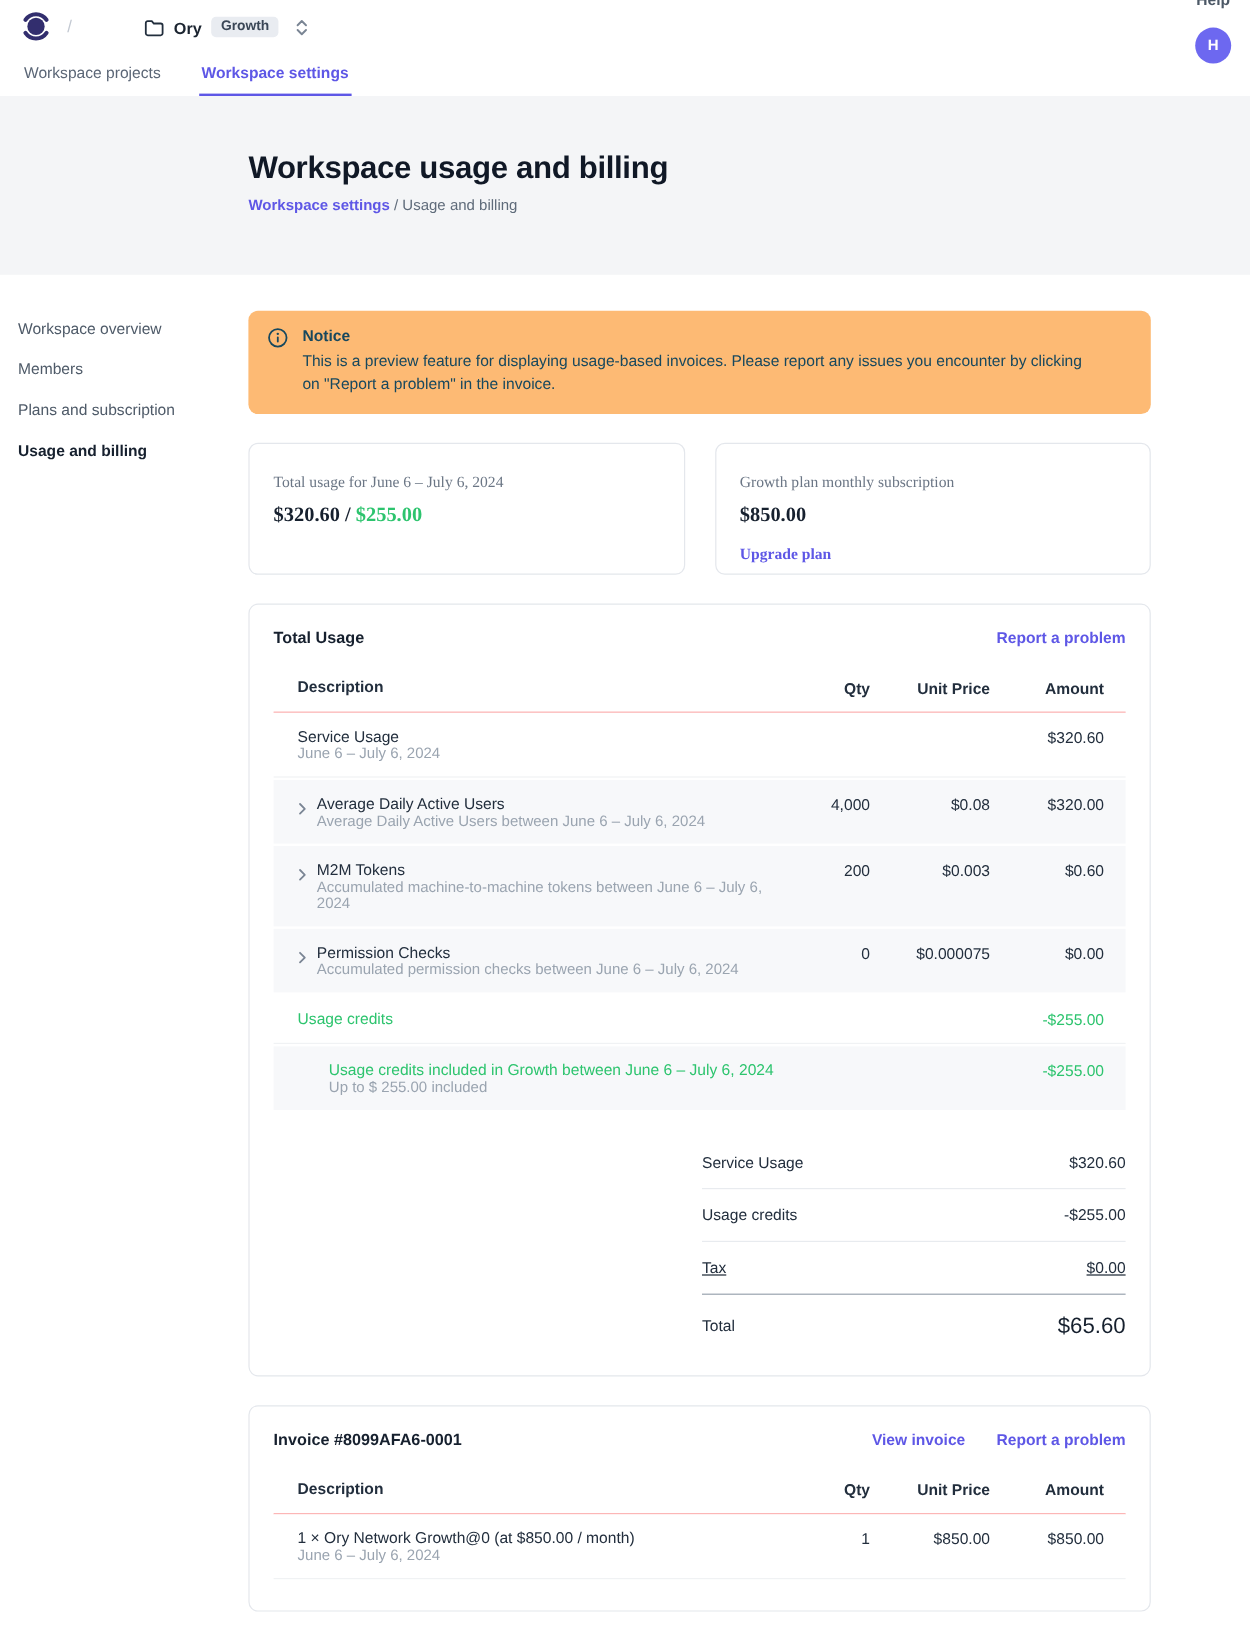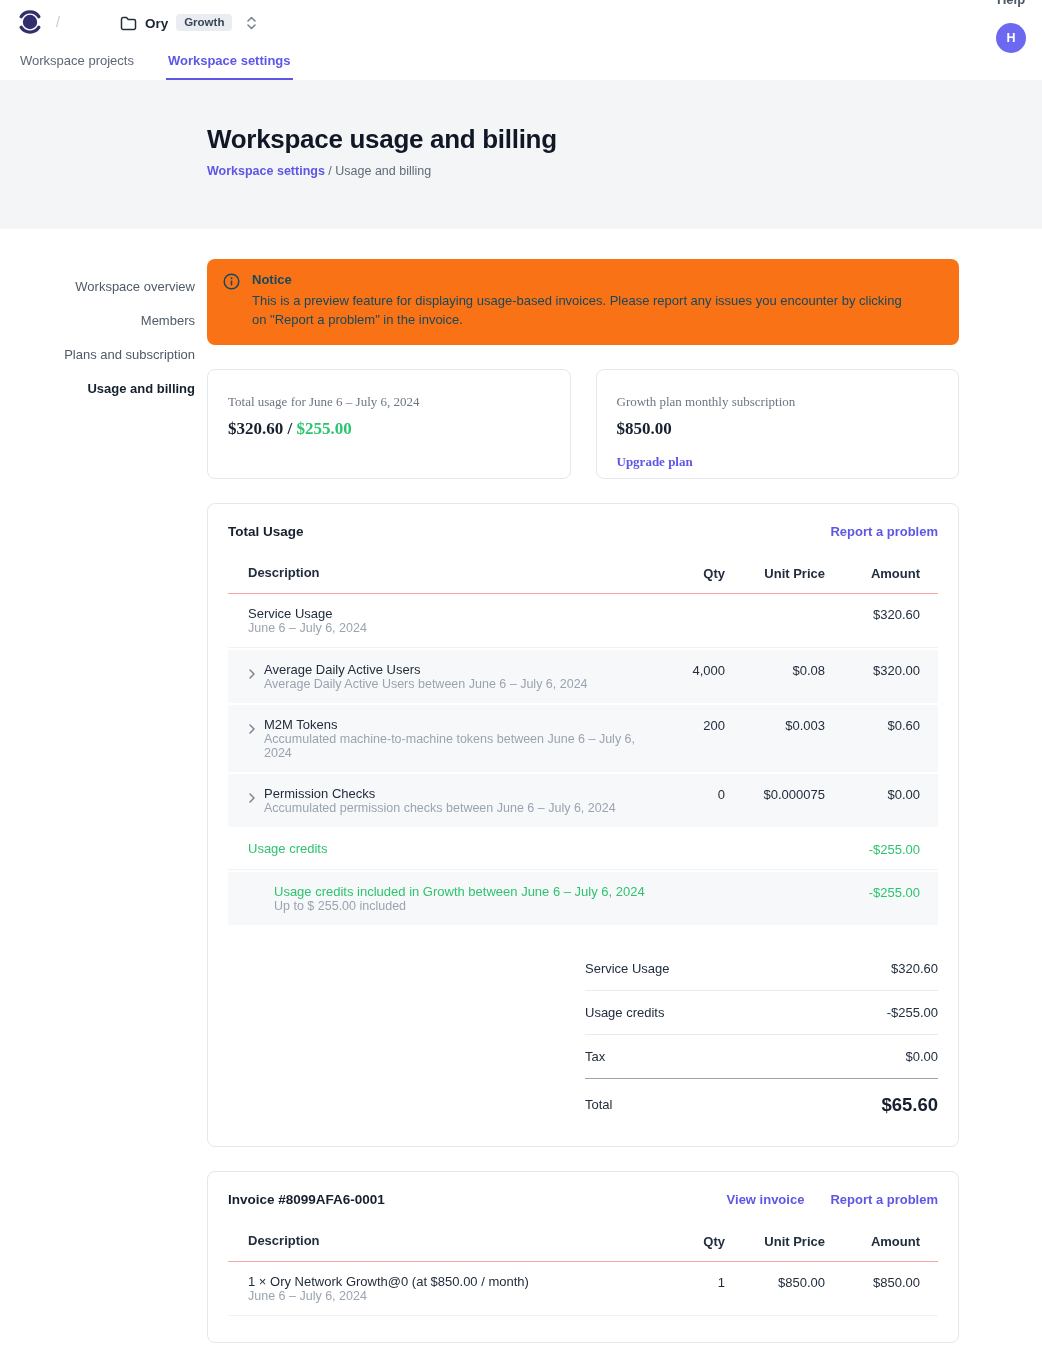--- a/index.html
+++ b/index.html
@@ -29,27 +29,27 @@
   .tab.active { color:#5e57e6; font-weight:600; border-bottom-color:#5e57e6; }
 
   
   .hero { background:#f4f5f7; height:149px; padding:44px 4px 0 207px; }
   .hero h1 { font-size:26px; font-weight:700; color:#101826; letter-spacing:-0.3px; }
   .breadcrumb { margin-top:9px; font-size:12.5px; color:#5f6b7a; }
   .breadcrumb a { color:#5e57e6; font-weight:600; }
 
   
   .content { position:relative; padding-bottom:16px; }
-  .sidebar { position:absolute; left:15px; top:44px; width:180px;text-align:right; }
+  .sidebar { position:absolute; left:15px; top:31px; width:180px; }
   .side-item { font-size:13px; color:#4e5a68; padding:6px 0; margin-bottom:7px; cursor:pointer; }
   .side-item.active { color:#16202e; font-weight:700; cursor:default; }
   .main { margin-left:207px; width:752px; padding-top:30px; }
 
   
-  .notice { background:#f97316; border-radius:8px; padding:13px 16px 15px; display:flex; gap:12px; color:#17485e; }
+  .notice { background:#fdba74; border-radius:8px; padding:13px 16px 15px; display:flex; gap:12px; color:#17485e; }
   .notice-icon { flex:0 0 auto; margin-top:1px; }
   .notice-title { font-size:13px; font-weight:700; margin-bottom:5px; }
   .notice-body { font-size:13px; line-height:1.45; max-width:660px; }
 
   
   .cards { display:flex; gap:25px; margin-top:24px;font-family:Liberation Serif, serif; }
   .s-card { flex:1; border:1px solid #e4e7ec; border-radius:8px; padding:24px 20px; height:110px; background:#fff; }
   .s-card .label { font-size:13px; color:#6b7685; }
   .s-card .amount-line { margin-top:9px; font-size:17px; font-weight:700; color:#16202e; }
   .s-card .credit { color:#2dc46e; }
@@ -76,24 +76,24 @@
   .row-sub { font-size:12.5px; color:#9aa4b0; margin-top:0; }
   .child .cell-desc { display:flex; gap:8px; }
   .chev { flex:0 0 auto; margin-top:6px; cursor:pointer; }
   .indent { padding-left:26px; }
   .green { color:#2dc46e !important; }
 
   .summary { width:353px; margin-left:auto; margin-right:0; margin-top:22px; }
   .sum-row { display:flex; justify-content:space-between; align-items:center; padding:14px 0; border-bottom:1px solid #e8ebef; }
   .sum-row .s-label { font-size:13px; color:#222e3d; }
   .sum-row .s-value { font-size:13px; color:#222e3d; }
-  .sum-row.last { border-bottom:1px solid #9aa3ae; }
+  .sum-row.last { border-bottom:1px solid #9aa3ae;text-decoration:underline; }
   .sum-total { display:flex; justify-content:space-between; align-items:center; padding:15px 0 4px; }
   .sum-total .s-label { font-size:13px; color:#222e3d; }
-  .sum-total .s-value { font-size:18.5px; font-weight:700; color:#16202e; }
+  .sum-total .s-value { font-size:18.5px; font-weight:400; color:#16202e; }
 
   svg { display:block; }
 </style>
 </head>
 <body>
 
 <div class="topbar">
   <span>
     <svg width="24" height="28" viewBox="0 0 24 28">
       <path d="M3.2 8.6 A10.6 10.6 0 0 1 20.8 8.6" fill="none" stroke="#322e6e" stroke-width="3.4" stroke-linecap="round"></path>

